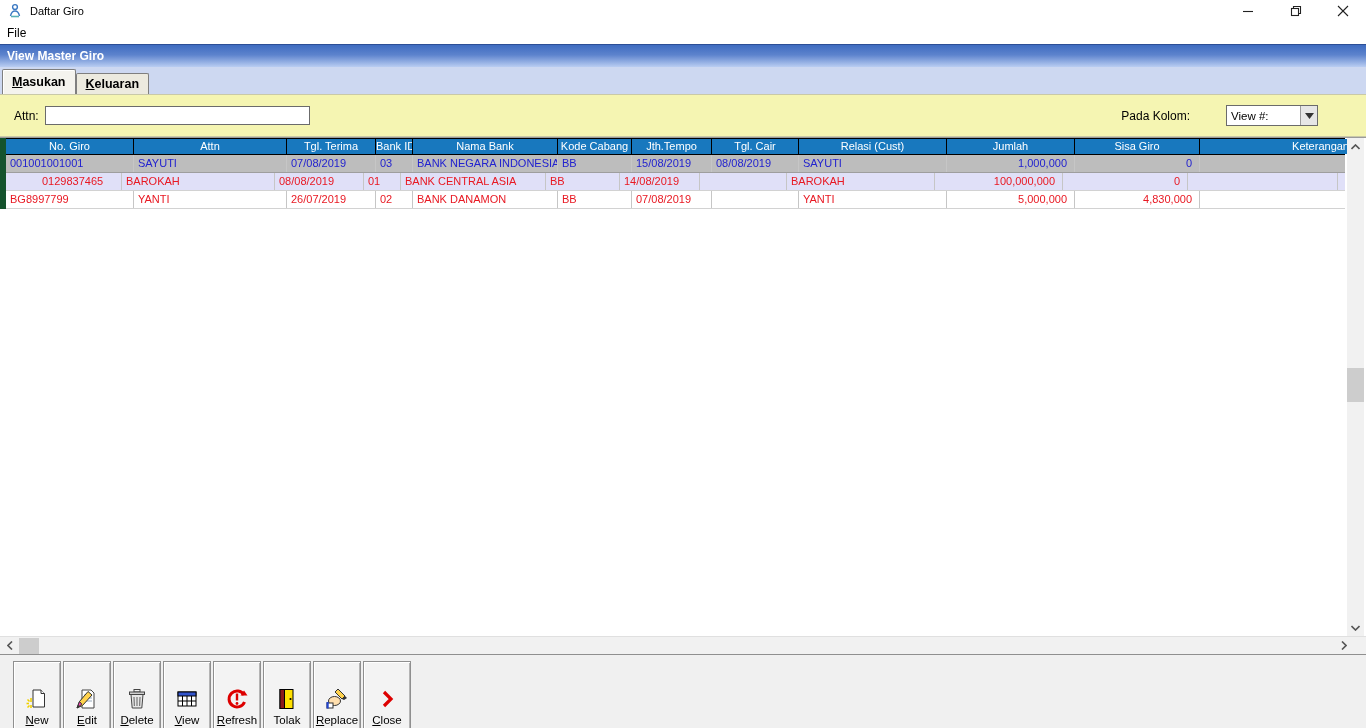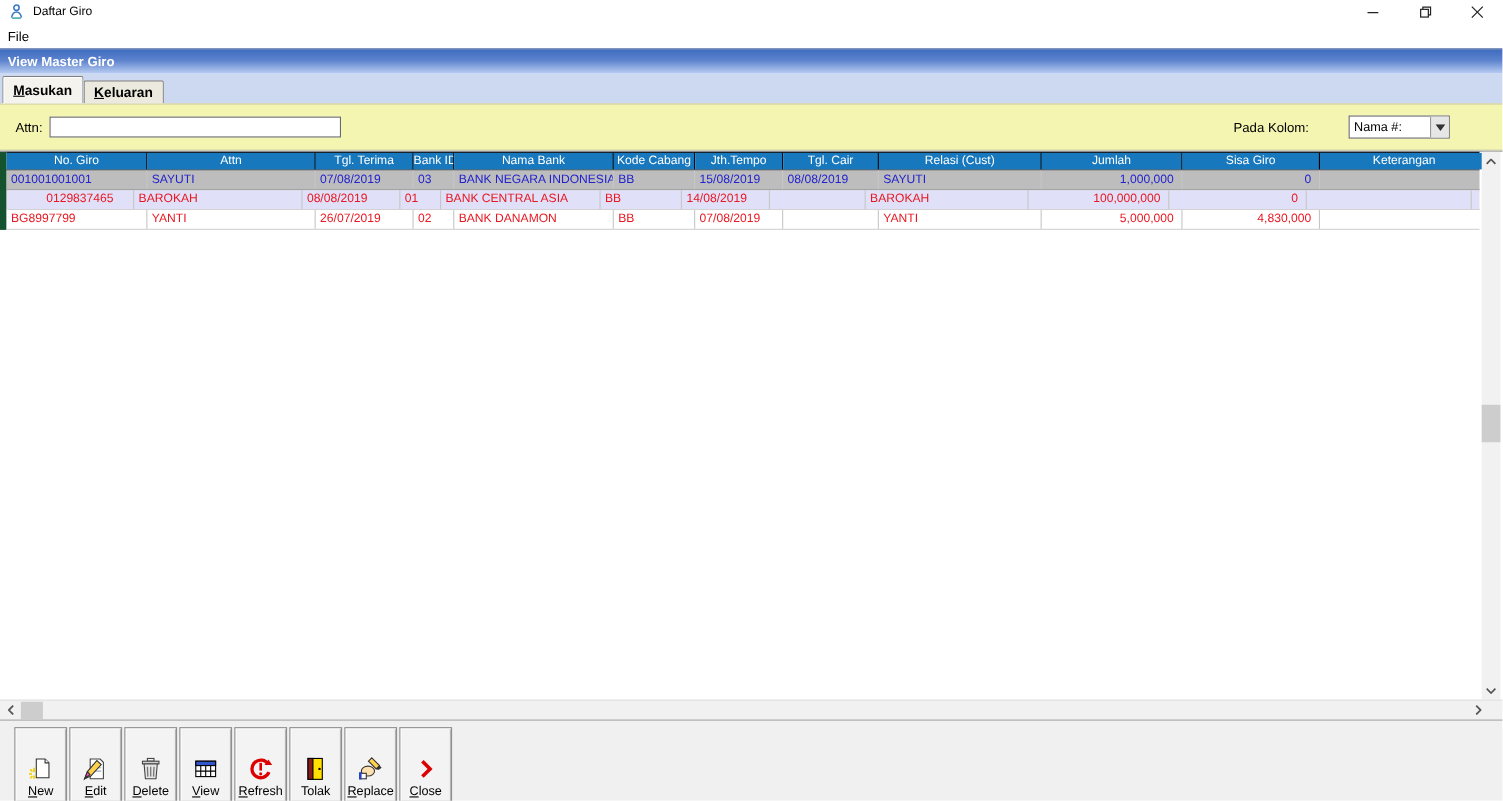--- a/index.html
+++ b/index.html
@@ -41,21 +41,21 @@
   .combo-value { flex:1; font-size:11.5px; padding-left:4px; }
   .combo-btn { width:17px; height:19px; background:#e6e6e6; border-left:1px solid #9a9a9a;
     display:flex; align-items:center; justify-content:center; }
 
   
   .grid-area { height:499px; position:relative; background:#fff; border-top:1px solid #9a9a9a; }
   .grid { width:1345px; border-left:6px solid #14532d; }
   .grid-header { display:flex; height:17px; border-top:1px solid #000; border-bottom:1px solid #000; }
   .hcell { background:#1878be; color:#fff; font-size:11px; line-height:15px; text-align:center;
     border-right:1px solid #000; overflow:hidden; white-space:nowrap; flex-shrink:0; }
-  .hcell.left { text-align:center; padding-left:4px; }
+  .hcell.left { text-align:right; padding-left:4px; }
   .grow { display:flex; height:18px; border-bottom:1px solid #d2d2d2; }
   .grow.selected { background:#bdbdbd; color:#2222cf; border-bottom-color:#9e9e9e; }
   .grow.alt { background:#e0e0f8; color:#e81822; }
   .grow.normal { background:#fff; color:#e81822; }
   .gcell { font-size:11px; line-height:17px; padding:0 4px; border-right:1px solid #c6c6c6;
     overflow:hidden; white-space:nowrap; flex-shrink:0; }
   .gcell.right { text-align:right; padding-right:7px; }
 
   
   .vscroll { position:absolute; top:0; right:2px; width:17px; height:498px; background:#f1f1f1; }
@@ -126,21 +126,21 @@
     <span><u>K</u>eluaran</span>
   </div>
 </div>
 
 <div class="search-panel">
   <span class="search-label">Attn:</span>
   <input class="search-input" type="text" value="" style="">
   <div class="right-group">
     <span class="column-label">Pada Kolom:</span>
     <div class="combobox">
-      <span class="combo-value">Nama #:</span>
+      <span class="combo-value">View #:</span>
       <span class="combo-btn">
         <svg width="9" height="6" viewBox="0 0 9 6">
             <polygon points="0,0 9,0 4.5,6" fill="#333"></polygon>
           </svg>
       </span>
     </div>
   </div>
 </div>
 
 <div class="grid-area">

